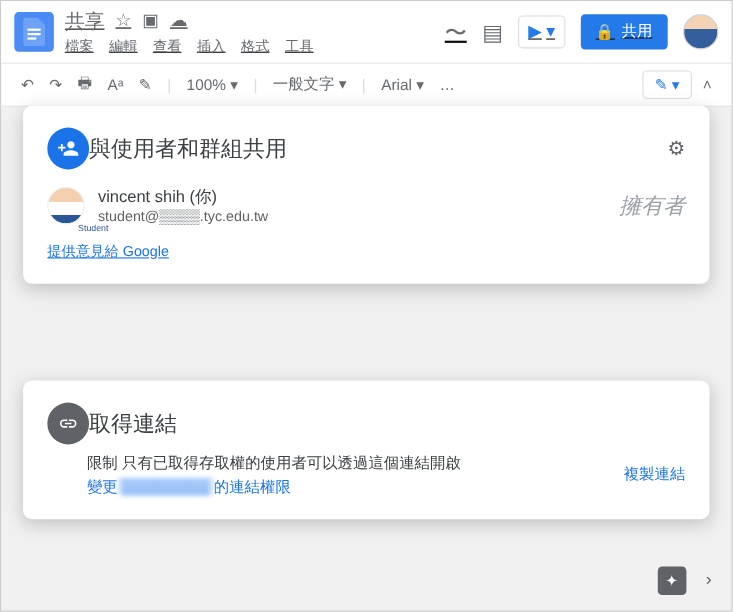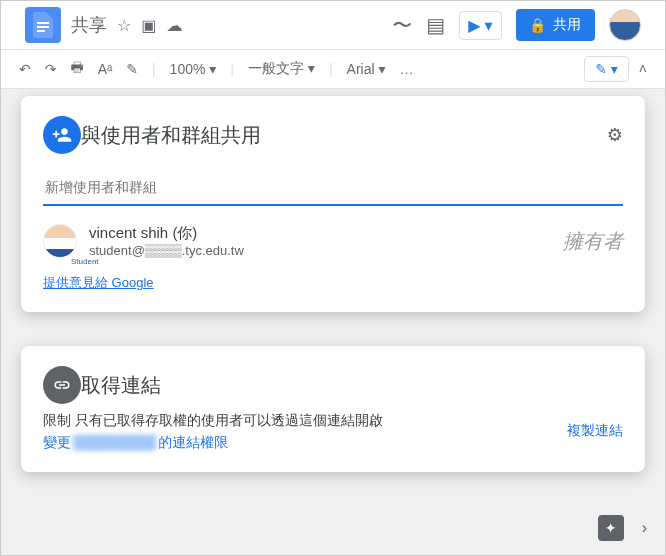--- a/index.html
+++ b/index.html
@@ -1,18 +1,18 @@
 <!DOCTYPE html>
 <html><head>
 <meta charset="utf-8">
 <style>
 * { box-sizing: border-box; margin: 0; padding: 0; font-family: Arial, "Microsoft JhengHei", sans-serif; }
 body { width: 666px; height: 556px; background: #f0f0f0; overflow: hidden; position: relative; border: 1px solid #ccc; }
 
-.topbar { display: flex; align-items: center; padding: 6px 24px; background: #fff; border-bottom: 1px solid #e0e0e0; }
+.topbar { display: flex; align-items: center; padding: 6px 12px; background: #fff; border-bottom: 1px solid #e0e0e0; text-decoration: underline; }
 .doc-icon { width: 36px; height: 36px; background: #4285f4; border-radius: 4px; display: flex; align-items: center; justify-content: center; margin-right: 10px; }
 .doc-icon svg { fill: #fff; }
 .title-area { flex: 1; }
 .title-row { display: flex; align-items: center; gap: 10px; }
 .doc-title { font-size: 18px; color: #5f6368; }
 .title-icon { color: #5f6368; font-size: 16px; cursor: pointer; }
 .menu-row { display: flex; gap: 14px; margin-top: 2px; }
 .menu-item { font-size: 13px; color: #5f6368; cursor: pointer; }
 .top-right { display: flex; align-items: center; gap: 14px; }
 .tr-icon { color: #5f6368; font-size: 20px; cursor: pointer; }
@@ -47,21 +47,21 @@
 .user-avatar { width: 34px; height: 34px; border-radius: 50%; background: linear-gradient(#f4d0b0 40%, #fff 40% 75%, #2b5797 75%); border: 1px solid #eee; }
 .user-info .name { font-size: 15px; color: #3c4043; }
 .user-info .email { font-size: 13px; color: #5f6368; }
 .owner-label { margin-left: auto; color: #9aa0a6; font-style: italic; font-size: 20px; }
 
 .card-foot { display: flex; align-items: center; }
 .feedback-link { color: #1a73e8; font-size: 13px; text-decoration: underline; cursor: pointer; }
 .done-btn { margin-left: auto; background: #1a73e8; color: #fff; border: none; border-radius: 4px; padding: 9px 26px; font-size: 14px; cursor: pointer; }
 
 .link-desc { font-size: 14px; color: #3c4043; margin-top: 2px; }
-.link-row { display: flex; align-items: center; }
+.link-row { display: flex; align-items: center; margin-left: 36px; }
 .change-link { color: #1a73e8; font-size: 14px; cursor: pointer; margin-top: 4px; }
 .blur-span { filter: blur(2px); background: #d0e4ff; padding: 0 4px; }
 .copy-link { margin-left: auto; color: #1a73e8; font-size: 14px; cursor: pointer; }
 
 .bottom-icons { position:absolute; bottom:14px; right:18px; display:flex; gap:18px; align-items:center; color:#5f6368;}
 .explore-ic{ width:26px;height:26px;background:#5f6368;border-radius:4px;display:flex;align-items:center;justify-content:center;color:#fff;font-size:14px;}
 .student-label{position:absolute; font-size:8px; color:#2b5797;padding-left:28px;}
 </style>
 </head>
 <body>
@@ -74,20 +74,28 @@
         <rect x="4" y="14" width="12" height="2"></rect>
         <rect x="4" y="18" width="8" height="2"></rect>
       </svg>
   </div>
   <div class="title-area">
     <div class="title-row">
       <span class="doc-title">共享</span>
       <span class="title-icon">☆</span>
       <span class="title-icon">▣</span>
       <span class="title-icon">☁</span>
+    </div>
+    <div class="menu-row">
+      <span class="menu-item">檔案</span>
+      <span class="menu-item">編輯</span>
+      <span class="menu-item">查看</span>
+      <span class="menu-item">插入</span>
+      <span class="menu-item">格式</span>
+      <span class="menu-item">工具</span>
     </div>
   </div>
   <div class="top-right">
     <span class="tr-icon">〜</span>
     <span class="tr-icon">▤</span>
     <div class="present-btn">
       <span>▶</span>
         <span>▾</span>
     </div>
     <div class="share-btn">
@@ -124,23 +132,20 @@
 <div class="card card1">
   <div class="card-head">
     <div class="circle-icon circle-blue">
       <svg width="20" height="20" viewBox="0 0 24 24">
           <path d="M15 12c2.2 0 4-1.8 4-4s-1.8-4-4-4-4 1.8-4 4 1.8 4 4 4zm-9-2V7H4v3H1v2h3v3h2v-3h3v-2H6zm9 4c-2.7 0-8 1.3-8 4v2h16v-2c0-2.7-5.3-4-8-4z"></path>
         </svg>
     </div>
     <div class="card-title">與使用者和群組共用</div>
     <span class="gear">⚙</span>
   </div>
-  <div class="input-row">
-    <input type="text" placeholder="新增使用者和群組" style="">
-  </div>
   <div class="user-row">
     <div style="position:relative">
       <div class="user-avatar"></div>
       <span class="student-label" style="left:0;bottom:-8px">Student</span>
     </div>
     <div class="user-info">
       <div class="name">vincent shih (你)</div>
       <div class="email">student@▒▒▒▒.tyc.edu.tw</div>
     </div>
     <div class="owner-label">擁有者</div>

